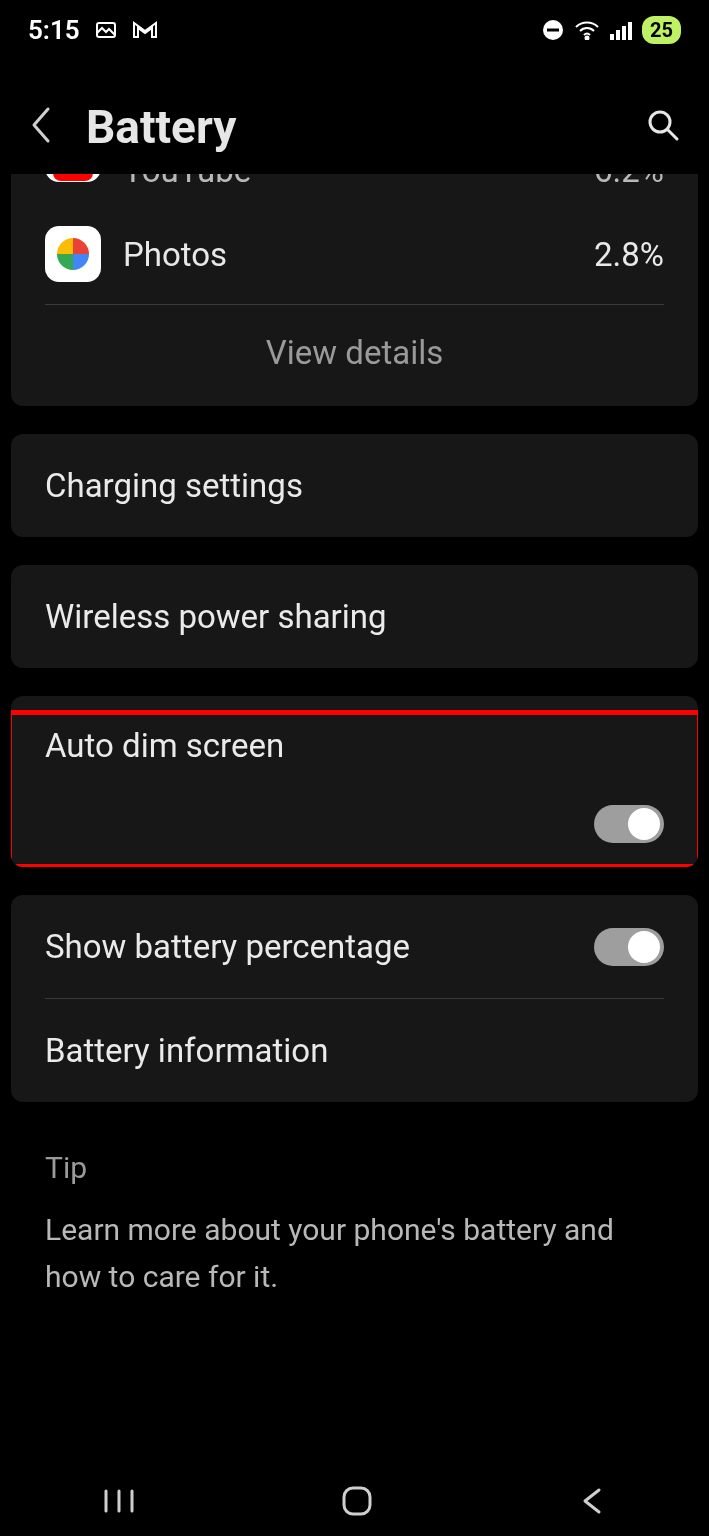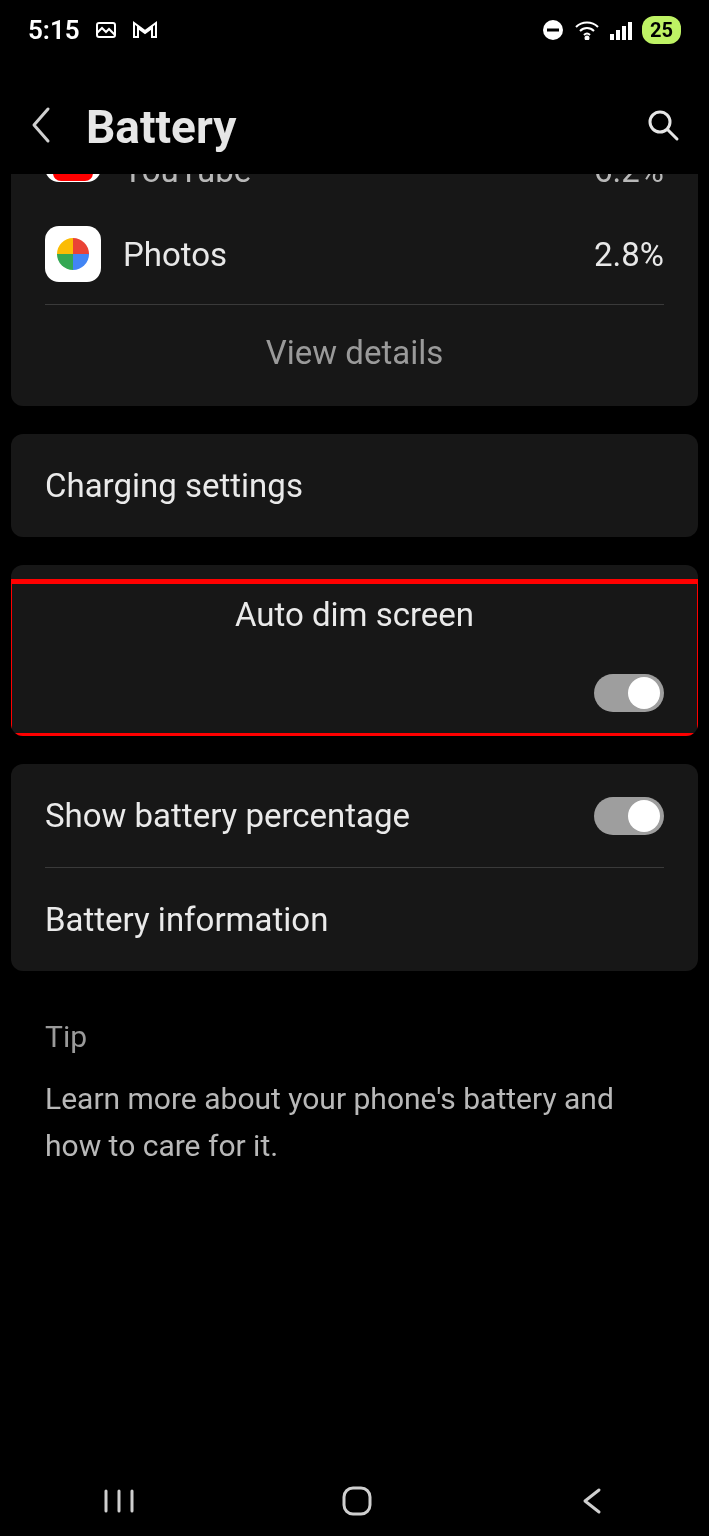--- a/index.html
+++ b/index.html
@@ -112,21 +112,20 @@
     color: #eaeaea;
   }
   .setting-row.with-toggle {
     display: flex;
     align-items: center;
     justify-content: space-between;
     gap: 20px;
   }
   .auto-dim-card {
     position: relative;
-    text-align: center;
   }
   .auto-dim-inner {
     padding: 30px 34px 26px 34px;
   }
   .auto-dim-title { font-size: 33px; color: #eaeaea; }
   .auto-dim-sub { font-size: 27px; color: #9a9a9a; margin-top: 8px; }
   .auto-dim-toggle-row {
     display: flex;
     justify-content: flex-end;
     padding: 14px 34px 24px 34px;
@@ -271,20 +270,23 @@
       <div class="app-pct">2.8%</div>
     </div>
     <div class="divider"></div>
     <div class="view-details">View details</div>
   </div>
 
   <div class="card">
     <div class="setting-row">Charging settings</div>
   </div>
 
+  <div class="card">
+    <div class="setting-row">Wireless power sharing</div>
+  </div>
 
   <div class="card auto-dim-card" style="position:relative;">
     <div class="auto-dim-inner">
       <div class="auto-dim-title">Auto dim screen</div>
     </div>
     <div class="auto-dim-toggle-row">
       <div class="toggle on">
           <div class="knob"></div>
         </div>
     </div>

